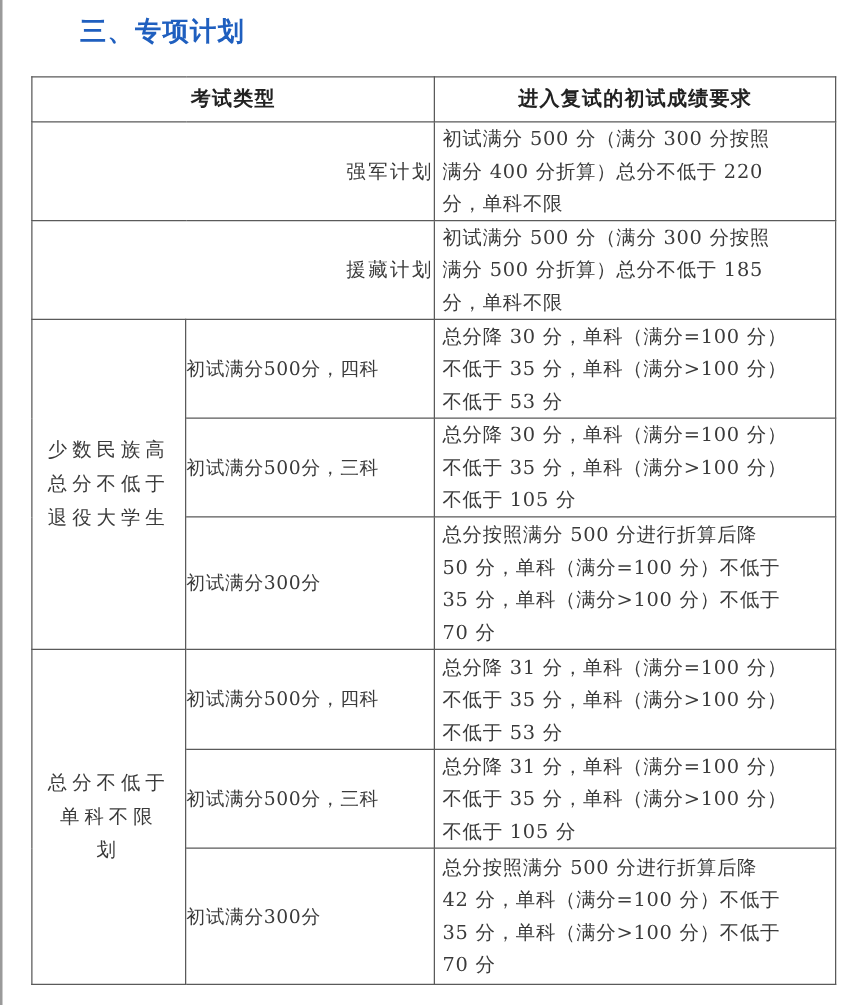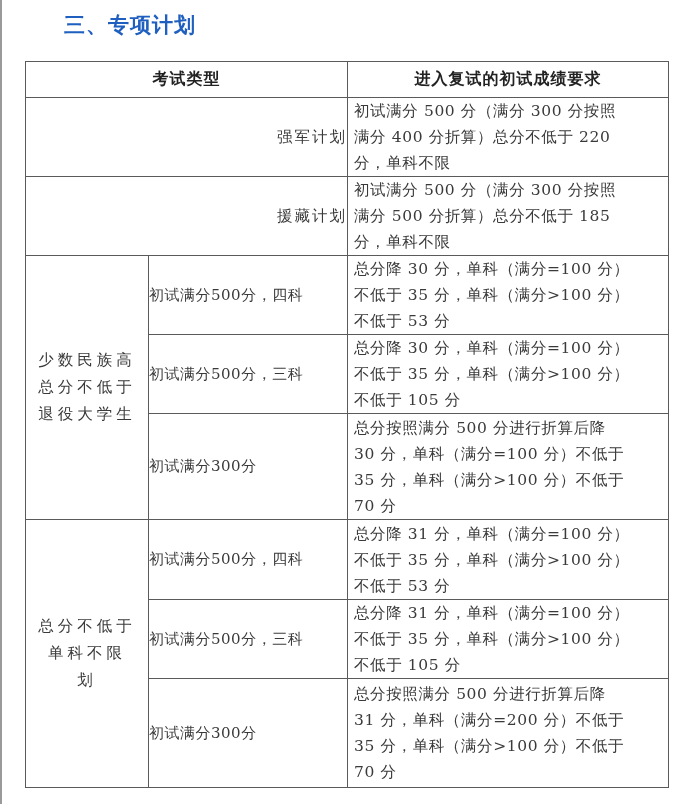--- a/index.html
+++ b/index.html
@@ -142,21 +142,21 @@
       <td class="cell-req">
         <span class="req-line">总分降 30 分，单科（满分=100 分）</span>
         <span class="req-line">不低于 35 分，单科（满分&gt;100 分）</span>
         <span class="req-line">不低于 105 分</span>
       </td>
     </tr>
     <tr style="height:106px">
       <td class="cell-sub">初试满分300分</td>
       <td class="cell-req">
         <span class="req-line">总分按照满分 500 分进行折算后降</span>
-        <span class="req-line">30 分，单科（满分=100 分）不低于</span>
+        <span class="req-line">50 分，单科（满分=100 分）不低于</span>
         <span class="req-line">35 分，单科（满分&gt;100 分）不低于</span>
         <span class="req-line">70 分</span>
       </td>
     </tr>
 
     <tr style="height:80px">
       <td rowspan="3" class="cell-group">
         <span class="req-line">总分不低于</span>
         <span class="req-line">单科不限</span>
         <span class="req-line">划</span>
@@ -173,19 +173,19 @@
       <td class="cell-req">
         <span class="req-line">总分降 31 分，单科（满分=100 分）</span>
         <span class="req-line">不低于 35 分，单科（满分&gt;100 分）</span>
         <span class="req-line">不低于 105 分</span>
       </td>
     </tr>
     <tr style="height:109px">
       <td class="cell-sub">初试满分300分</td>
       <td class="cell-req">
         <span class="req-line">总分按照满分 500 分进行折算后降</span>
-        <span class="req-line">31 分，单科（满分=200 分）不低于</span>
+        <span class="req-line">42 分，单科（满分=100 分）不低于</span>
         <span class="req-line">35 分，单科（满分&gt;100 分）不低于</span>
         <span class="req-line">70 分</span>
       </td>
     </tr>
   </tbody>
 </table>
 
 </body></html>

